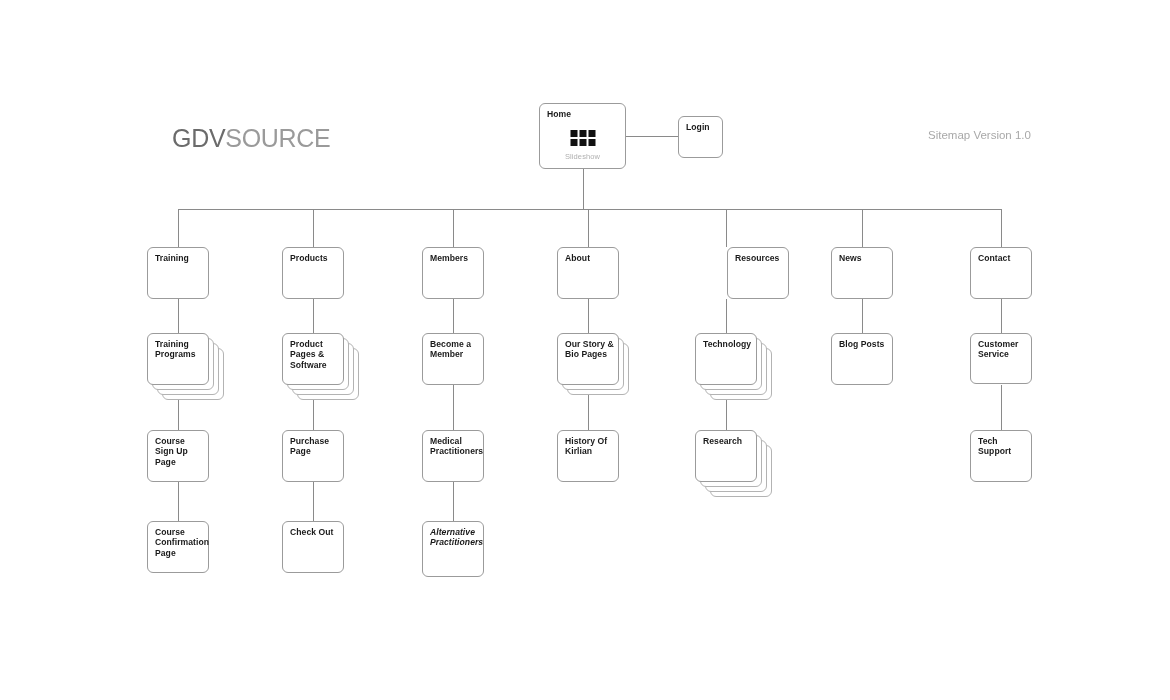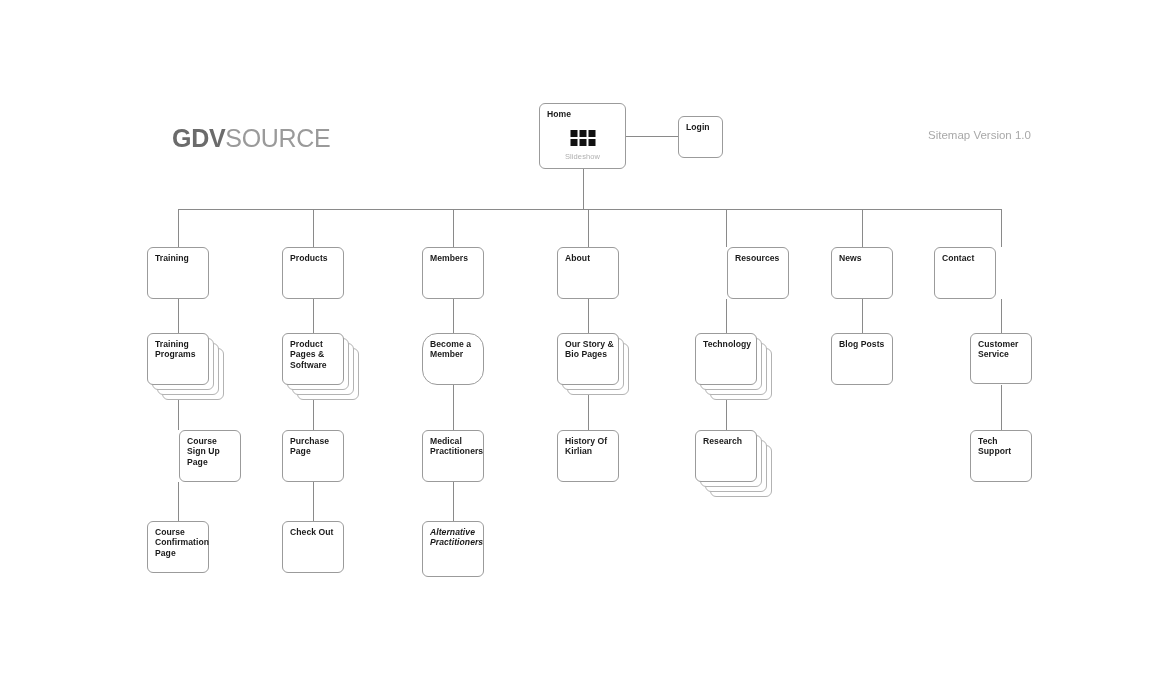--- a/index.html
+++ b/index.html
@@ -23,21 +23,21 @@
   #logo {
     position: absolute;
     left: 172px;
     top: 126px;
     font-size: 25px;
     letter-spacing: -0.3px;
     white-space: nowrap;
     line-height: 1;
   }
   #logo .gdv {
-    font-weight: bold;
+    font-weight: normal;
     color: #6b6b6b;
   }
   #logo .source {
     font-weight: normal;
     color: #9a9a9a;
   }
 
   
   #version {
     position: absolute;
@@ -145,21 +145,21 @@
         <div class="label">Training</div>
       </div>
       <div class="line v" style="left:178px;top:299px;height:34px;"></div>
       <div class="stack-layer" style="left:162px;top:348px;width:62px;height:52px;z-index:7;"></div>
       <div class="stack-layer" style="left:157px;top:343px;width:62px;height:52px;z-index:8;"></div>
       <div class="stack-layer" style="left:152px;top:338px;width:62px;height:52px;z-index:9;"></div>
       <div class="node" style="left:147px;top:333px;width:62px;height:52px;z-index:20;">
         <div class="label">Training Programs</div>
       </div>
       <div class="line v" style="left:178px;top:385px;height:45px;"></div>
-      <div class="node" style="left:147px;top:430px;width:62px;height:52px;z-index:20;margin-left:32px;">
+      <div class="node" style="left:147px;top:430px;width:62px;height:52px;z-index:20;">
         <div class="label">Course Sign Up Page</div>
       </div>
       <div class="line v" style="left:178px;top:482px;height:39px;"></div>
       <div class="node" style="left:147px;top:521px;width:62px;height:52px;z-index:20;padding-left:44px;">
         <div class="label">Course Confirmation Page</div>
       </div>
       <div class="line v" style="left:313px;top:209px;height:38px;"></div>
       <div class="node" style="left:282px;top:247px;width:62px;height:52px;z-index:20;">
         <div class="label">Products</div>
       </div>
@@ -176,21 +176,21 @@
       </div>
       <div class="line v" style="left:313px;top:482px;height:39px;"></div>
       <div class="node" style="left:282px;top:521px;width:62px;height:52px;z-index:20;">
         <div class="label">Check Out</div>
       </div>
       <div class="line v" style="left:453px;top:209px;height:38px;"></div>
       <div class="node" style="left:422px;top:247px;width:62px;height:52px;z-index:20;">
         <div class="label">Members</div>
       </div>
       <div class="line v" style="left:453px;top:299px;height:34px;"></div>
-      <div class="node" style="left:422px;top:333px;width:62px;height:52px;z-index:20;border-radius:15px;">
+      <div class="node" style="left:422px;top:333px;width:62px;height:52px;z-index:20;">
         <div class="label">Become a Member</div>
       </div>
       <div class="line v" style="left:453px;top:385px;height:45px;"></div>
       <div class="node" style="left:422px;top:430px;width:62px;height:52px;z-index:20;text-decoration:underline;">
         <div class="label">Medical Practitioners</div>
       </div>
       <div class="line v" style="left:453px;top:482px;height:39px;"></div>
       <div class="node" style="left:422px;top:521px;width:62px;height:56px;z-index:20;font-style:italic;">
         <div class="label">Alternative Practitioners</div>
       </div>
@@ -228,21 +228,21 @@
       </div>
       <div class="line v" style="left:862px;top:209px;height:38px;"></div>
       <div class="node" style="left:831px;top:247px;width:62px;height:52px;z-index:20;">
         <div class="label">News</div>
       </div>
       <div class="line v" style="left:862px;top:299px;height:34px;"></div>
       <div class="node" style="left:831px;top:333px;width:62px;height:52px;z-index:20;padding-left:17px;">
         <div class="label">Blog Posts</div>
       </div>
       <div class="line v" style="left:1001px;top:209px;height:38px;"></div>
-      <div class="node" style="left:934px;top:247px;width:62px;height:52px;z-index:20;">
+      <div class="node" style="left:970px;top:247px;width:62px;height:52px;z-index:20;">
         <div class="label">Contact</div>
       </div>
       <div class="line v" style="left:1001px;top:299px;height:34px;"></div>
       <div class="node" style="left:970px;top:333px;width:62px;height:51px;z-index:20;">
         <div class="label">Customer Service</div>
       </div>
       <div class="line v" style="left:1001px;top:385px;height:45px;"></div>
       <div class="node" style="left:970px;top:430px;width:62px;height:52px;z-index:20;">
         <div class="label">Tech Support</div>
       </div>

